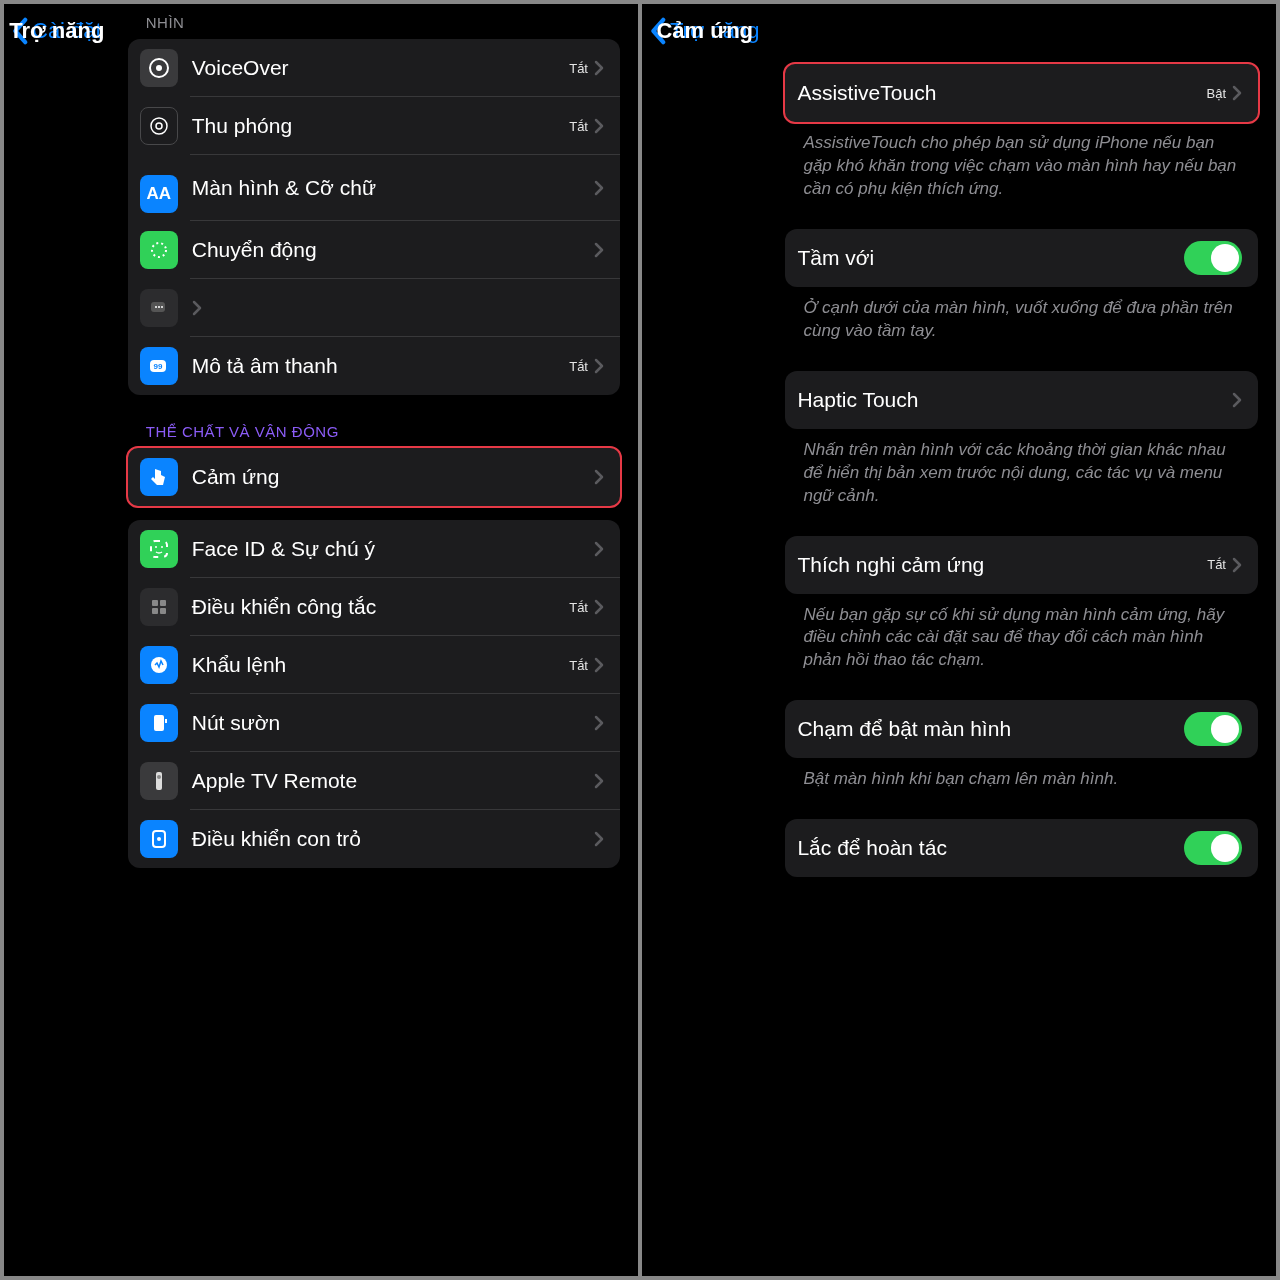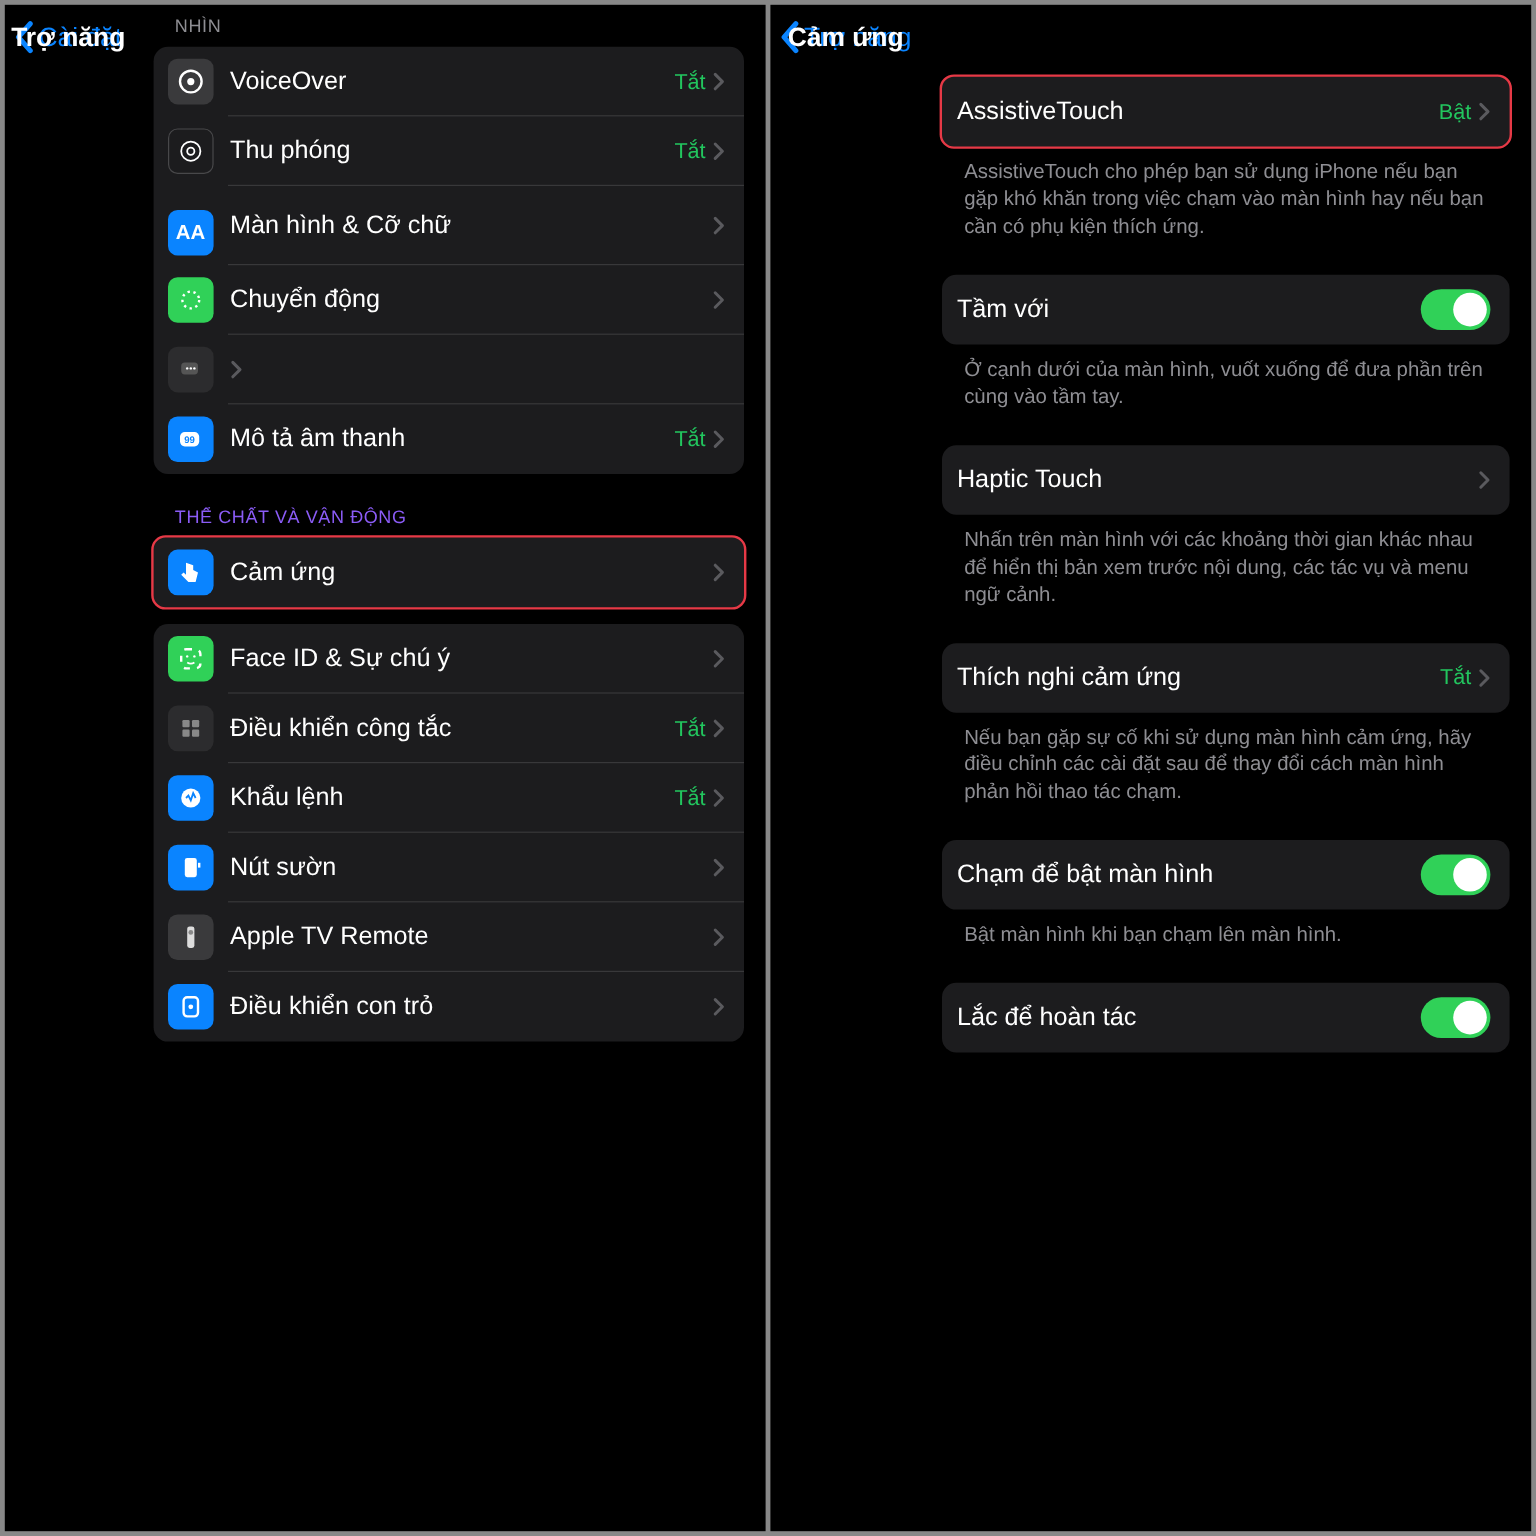--- a/index.html
+++ b/index.html
@@ -92,36 +92,37 @@
     flex-shrink: 0;
     color: #fff;
     font-size: 20px;
   }
   .label {
     flex: 1;
     color: #fff;
     font-size: 21px;
   }
   .value {
-    color: #22c55e;
-    font-size: 18px;
+    color: #e5e5e5;
+    font-size: 13px;
     margin-right: 6px;
   }
   .chev { width: 10px; height: 16px; flex-shrink: 0; }
   .chev path { stroke: #5a5a5e; stroke-width: 2.5; fill: none; stroke-linecap: round; stroke-linejoin: round; }
   .highlight {
     border: 2.5px solid #e63946;
     border-radius: 12px;
     margin: -2px;
   }
   .footer {
     color: #8e8e93;
     font-size: 17px;
     line-height: 1.35;
     padding: 10px 18px 0;
+    font-style: italic;
   }
   .toggle {
     width: 58px; height: 34px;
     background: #30d158;
     border-radius: 17px;
     position: relative;
     flex-shrink: 0;
   }
   .toggle::after {
     content: "";

